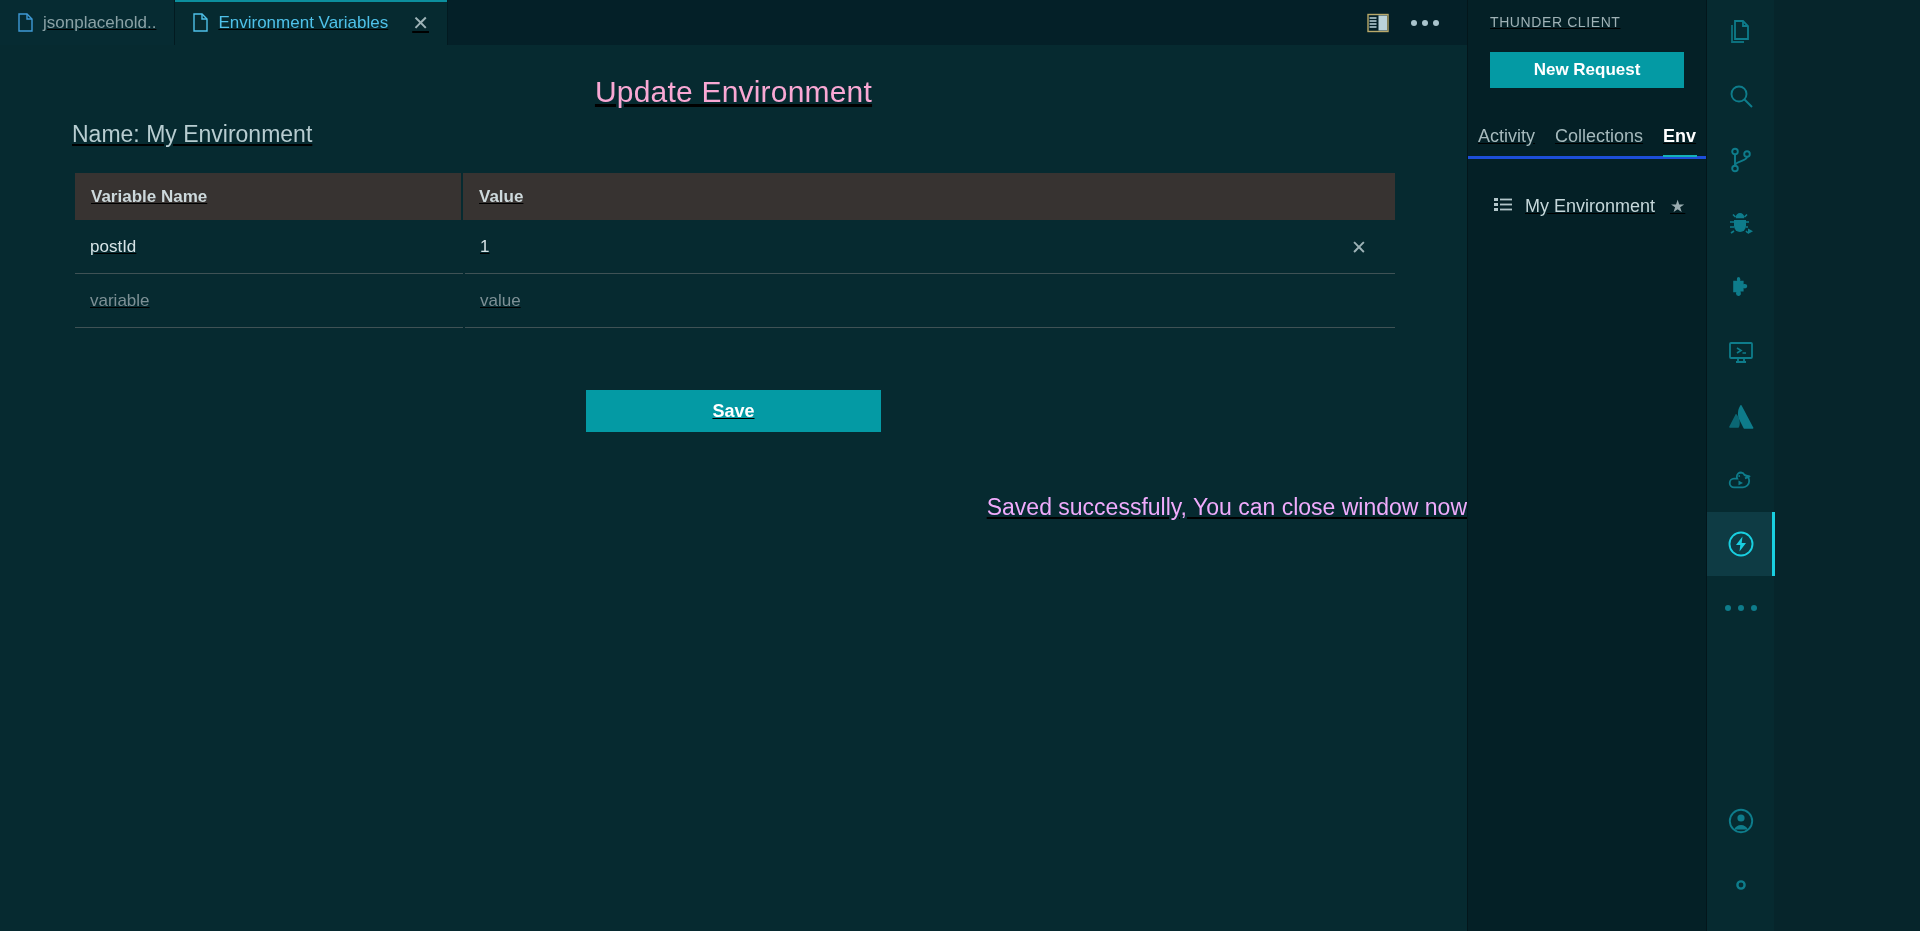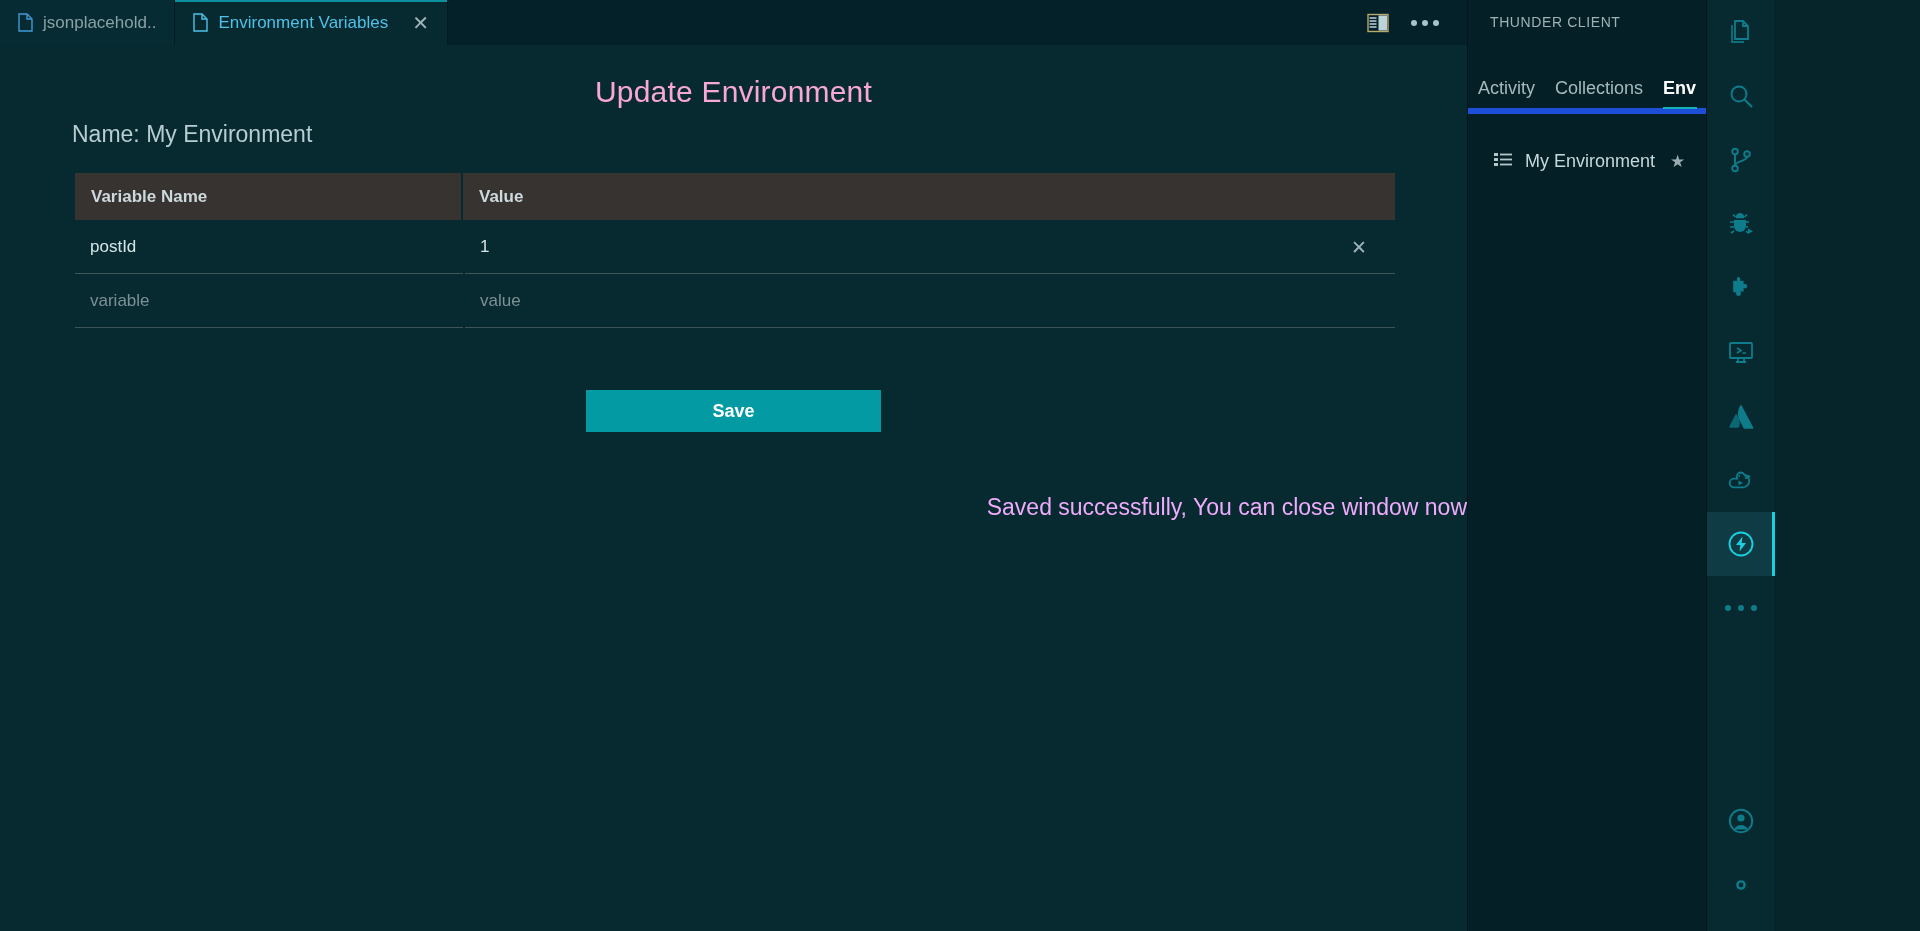--- a/index.html
+++ b/index.html
@@ -2,21 +2,21 @@
 <html><head>
 <meta charset="utf-8">
 <style>
   * { box-sizing: border-box; margin: 0; padding: 0; }
   html, body {
     width: 1920px; height: 931px;
     background: #06252b;
     font-family: "Liberation Sans", sans-serif;
     overflow: hidden;
   }
-  #app { position: relative; width: 1588px; height: 931px; display: flex; }
+  #app { position: relative; width: 1588px; height: 931px; display: flex; text-decoration: underline; }
 
   
   .editor-area {
     width: 1471px; height: 931px;
     background: #062a30;
     display: flex; flex-direction: column;
     position: relative;
   }
 
   
@@ -155,21 +155,21 @@
     width: 100%; height: 36px;
     background: #049aa4;
     color:#fff; font-size:17px; font-weight:bold;
     border:none; cursor:pointer;
     font-family: "Liberation Sans", sans-serif;
   }
   .panel-tabs {
     display: flex; align-items: flex-end;
     gap: 0;
     padding: 18px 0 0 0;
-    border-bottom: 6px solid #1d4ed8;
+    border-bottom: 3px solid #1d4ed8;
     margin-top: 8px;
   }
   .ptab {
     font-size: 18px; color: #a6babd;
     padding: 0 10px 9px 10px;
     cursor: pointer; position: relative;
     flex: 1; text-align: center;
   }
   .ptab.active { color:#ffffff; font-weight:bold; }
   .ptab.active::after {
@@ -308,20 +308,23 @@
 
       <div class="status-msg">Saved successfully, You can close window now</div>
 
     </div>
   </div>
 
   <div class="side-panel">
 
     <div class="panel-title">THUNDER CLIENT</div>
 
+    <div class="new-req-wrap">
+      <button class="new-req-btn">New Request</button>
+    </div>
 
     <div class="panel-tabs">
       <div class="ptab">Activity</div>
       <div class="ptab">Collections</div>
       <div class="ptab active">Env</div>
     </div>
 
 
     <div class="env-list">
       <div class="env-item">

